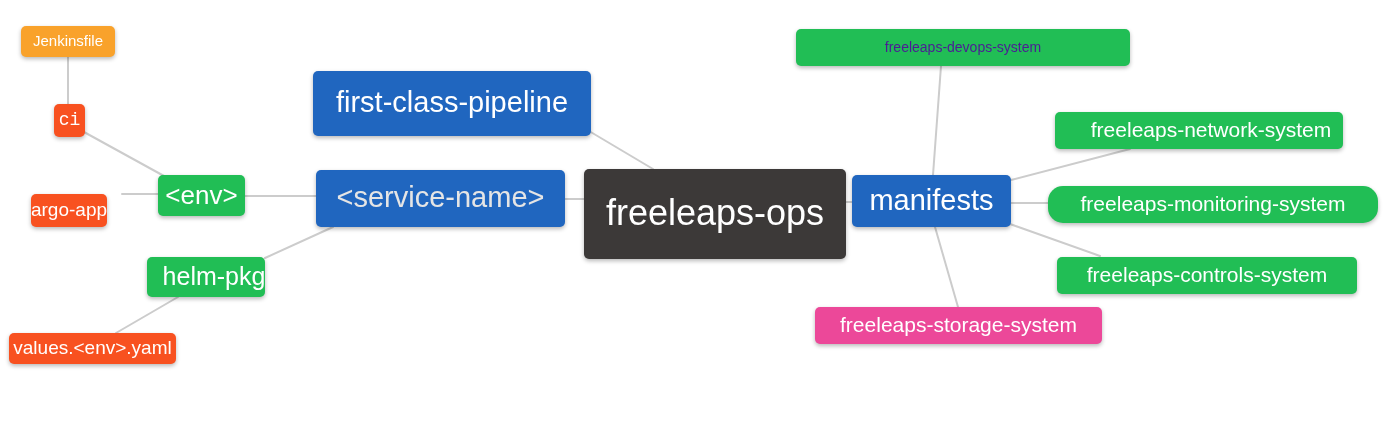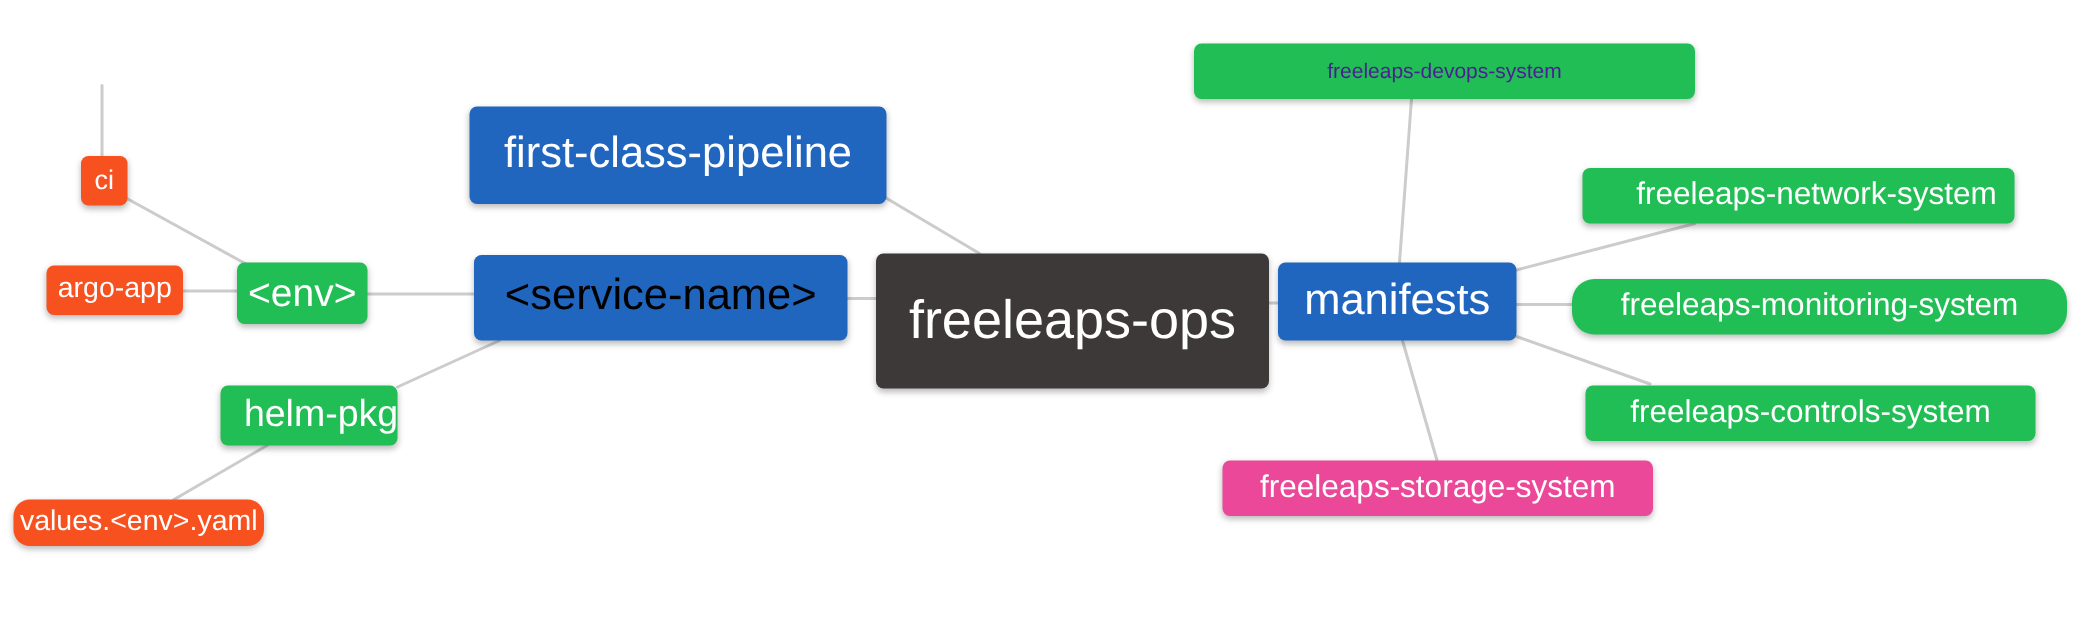--- a/index.html
+++ b/index.html
@@ -52,39 +52,42 @@
       <line x1="520" y1="90" x2="653" y2="169" stroke="#cccccc" stroke-width="2" stroke-linecap="round"></line>
       <line x1="565" y1="199" x2="584" y2="199" stroke="#cccccc" stroke-width="2" stroke-linecap="round"></line>
       <line x1="846" y1="202" x2="852" y2="202" stroke="#cccccc" stroke-width="2" stroke-linecap="round"></line>
       <line x1="933" y1="175" x2="941" y2="66" stroke="#cccccc" stroke-width="2" stroke-linecap="round"></line>
       <line x1="1011" y1="180" x2="1130" y2="149" stroke="#cccccc" stroke-width="2" stroke-linecap="round"></line>
       <line x1="1011" y1="203" x2="1048" y2="203" stroke="#cccccc" stroke-width="2" stroke-linecap="round"></line>
       <line x1="1010" y1="224" x2="1100" y2="256" stroke="#cccccc" stroke-width="2" stroke-linecap="round"></line>
       <line x1="935" y1="227" x2="958" y2="307" stroke="#cccccc" stroke-width="2" stroke-linecap="round"></line>
     </svg>
 
-    <div class="node" style="left: 54px; top: 104px; width: 31px; height: 33px; background: rgb(248, 81, 32); color: rgb(255, 255, 255); font-size: 18px;">
+<div class="node" style="left: 21px; top: 26px; width: 94px; height: 31px; background: rgb(249, 162, 43); color: rgb(255, 255, 255); font-size: 15px;">
+      <span>Jenkinsfile</span>
+    </div>
+    <div class="node" style="left: 54px; top: 104px; width: 31px; height: 33px; background: rgb(248, 81, 32); color: rgb(255, 255, 255); font-size: 18px; font-family: Liberation Mono, monospace;">
       <span>ci</span>
     </div>
-    <div class="node" style="left: 31px; top: 177px; width: 91px; height: 33px; background: rgb(248, 81, 32); color: rgb(255, 255, 255); font-size: 19px;">
+    <div class="node" style="left: 31px; top: 194px; width: 76px; height: 33px; background: rgb(248, 81, 32); color: rgb(255, 255, 255); font-size: 19px;">
       <span>argo-app</span>
     </div>
     <div class="node" style="left: 158px; top: 175px; width: 87px; height: 41px; background: rgb(33, 190, 85); color: rgb(255, 255, 255); font-size: 26px;">
       <span>&lt;env&gt;</span>
     </div>
     <div class="node" style="left: 147px; top: 257px; width: 118px; height: 40px; background: rgb(33, 190, 85); color: rgb(255, 255, 255); font-size: 25px; padding-left: 16px;">
       <span>helm-pkg</span>
     </div>
-    <div class="node" style="left: 9px; top: 333px; width: 167px; height: 31px; background: rgb(248, 81, 32); color: rgb(255, 255, 255); font-size: 19px; border-radius: 11px;">
+    <div class="node" style="left: 9px; top: 333px; width: 167px; height: 31px; background: rgb(248, 81, 32); color: rgb(255, 255, 255); font-size: 19px;">
       <span>values.&lt;env&gt;.yaml</span>
     </div>
     <div class="node" style="left: 313px; top: 37px; width: 278px; height: 65px; background: rgb(32, 102, 191); color: rgb(255, 255, 255); font-size: 29px; margin-top: 34px;">
       <span>first-class-pipeline</span>
     </div>
-    <div class="node" style="left: 316px; top: 170px; width: 249px; height: 57px; background: rgb(32, 102, 191); color: #000000; font-size: 29px;">
+    <div class="node" style="left: 316px; top: 170px; width: 249px; height: 57px; background: rgb(32, 102, 191); color: #e5e5e5; font-size: 29px;">
       <span>&lt;service-name&gt;</span>
     </div>
     <div class="node" style="left: 584px; top: 169px; width: 262px; height: 90px; background: rgb(60, 57, 56); color: rgb(255, 255, 255); font-size: 36px;">
       <span>freeleaps-ops</span>
     </div>
     <div class="node" style="left: 852px; top: 175px; width: 159px; height: 52px; background: rgb(32, 102, 191); color: rgb(255, 255, 255); font-size: 29px;">
       <span>manifests</span>
     </div>
     <div class="node" style="left: 796px; top: 29px; width: 334px; height: 37px; background: rgb(33, 190, 85); color: #4c1d95; font-size: 14px;">
       <span>freeleaps-devops-system</span>

